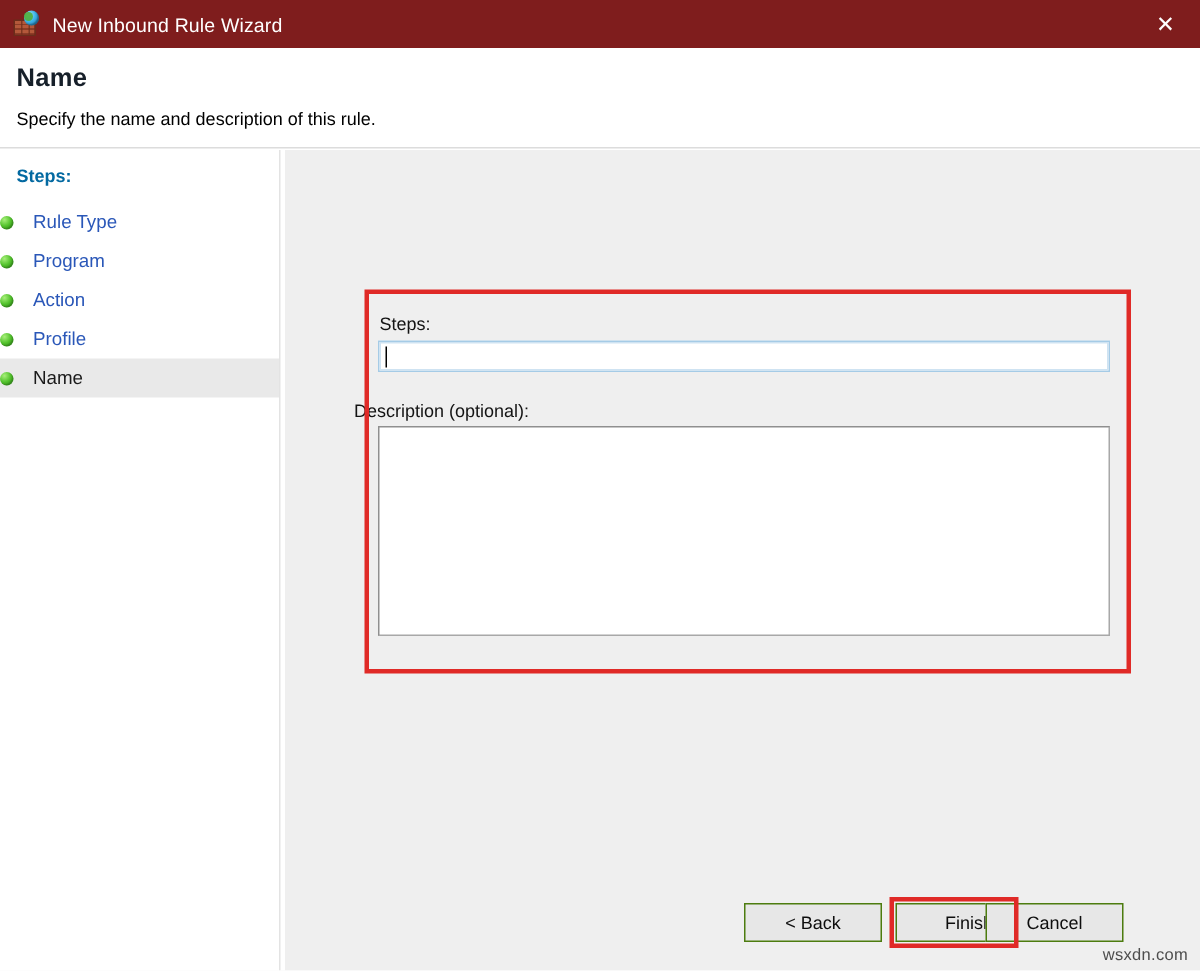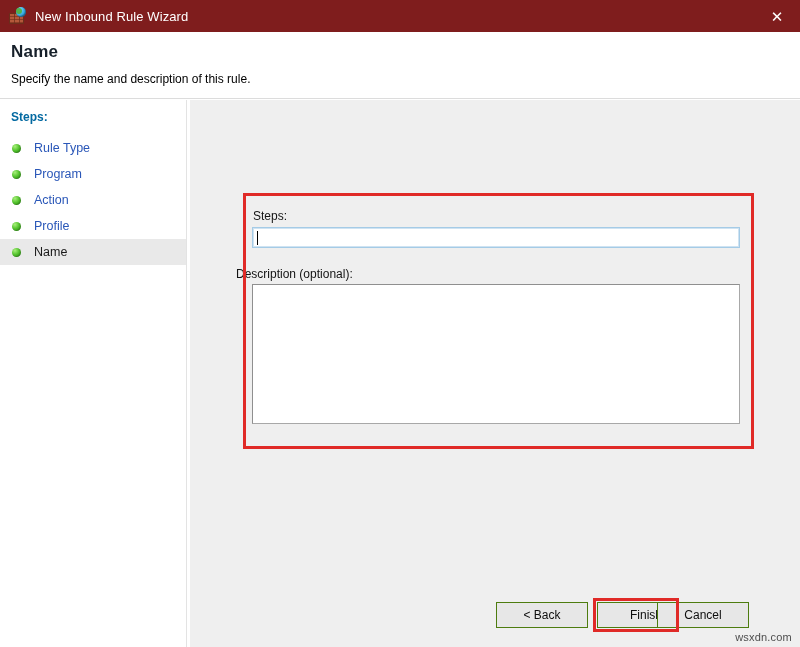--- a/index.html
+++ b/index.html
@@ -131,21 +131,21 @@
   .steps-list {
     position: absolute;
     left: 0; top: 35px;
     width: 186px;
   }
   .step {
     position: relative;
     height: 26px;
     display: flex;
     align-items: center;
-    padding-left: 12px;
+    padding-left: 0;
   }
   .step.current { background: #e9e9e9; }
   .step-bullet {
     width: 9px; height: 9px;
     border-radius: 50%;
     flex: none;
     background: radial-gradient(circle at 33% 28%, #a7ef7a 0%, #52c22c 48%, #2f8f17 100%);
     box-shadow: inset -1px -1px 1px rgba(0,0,0,.2);
   }
   .step-label {

